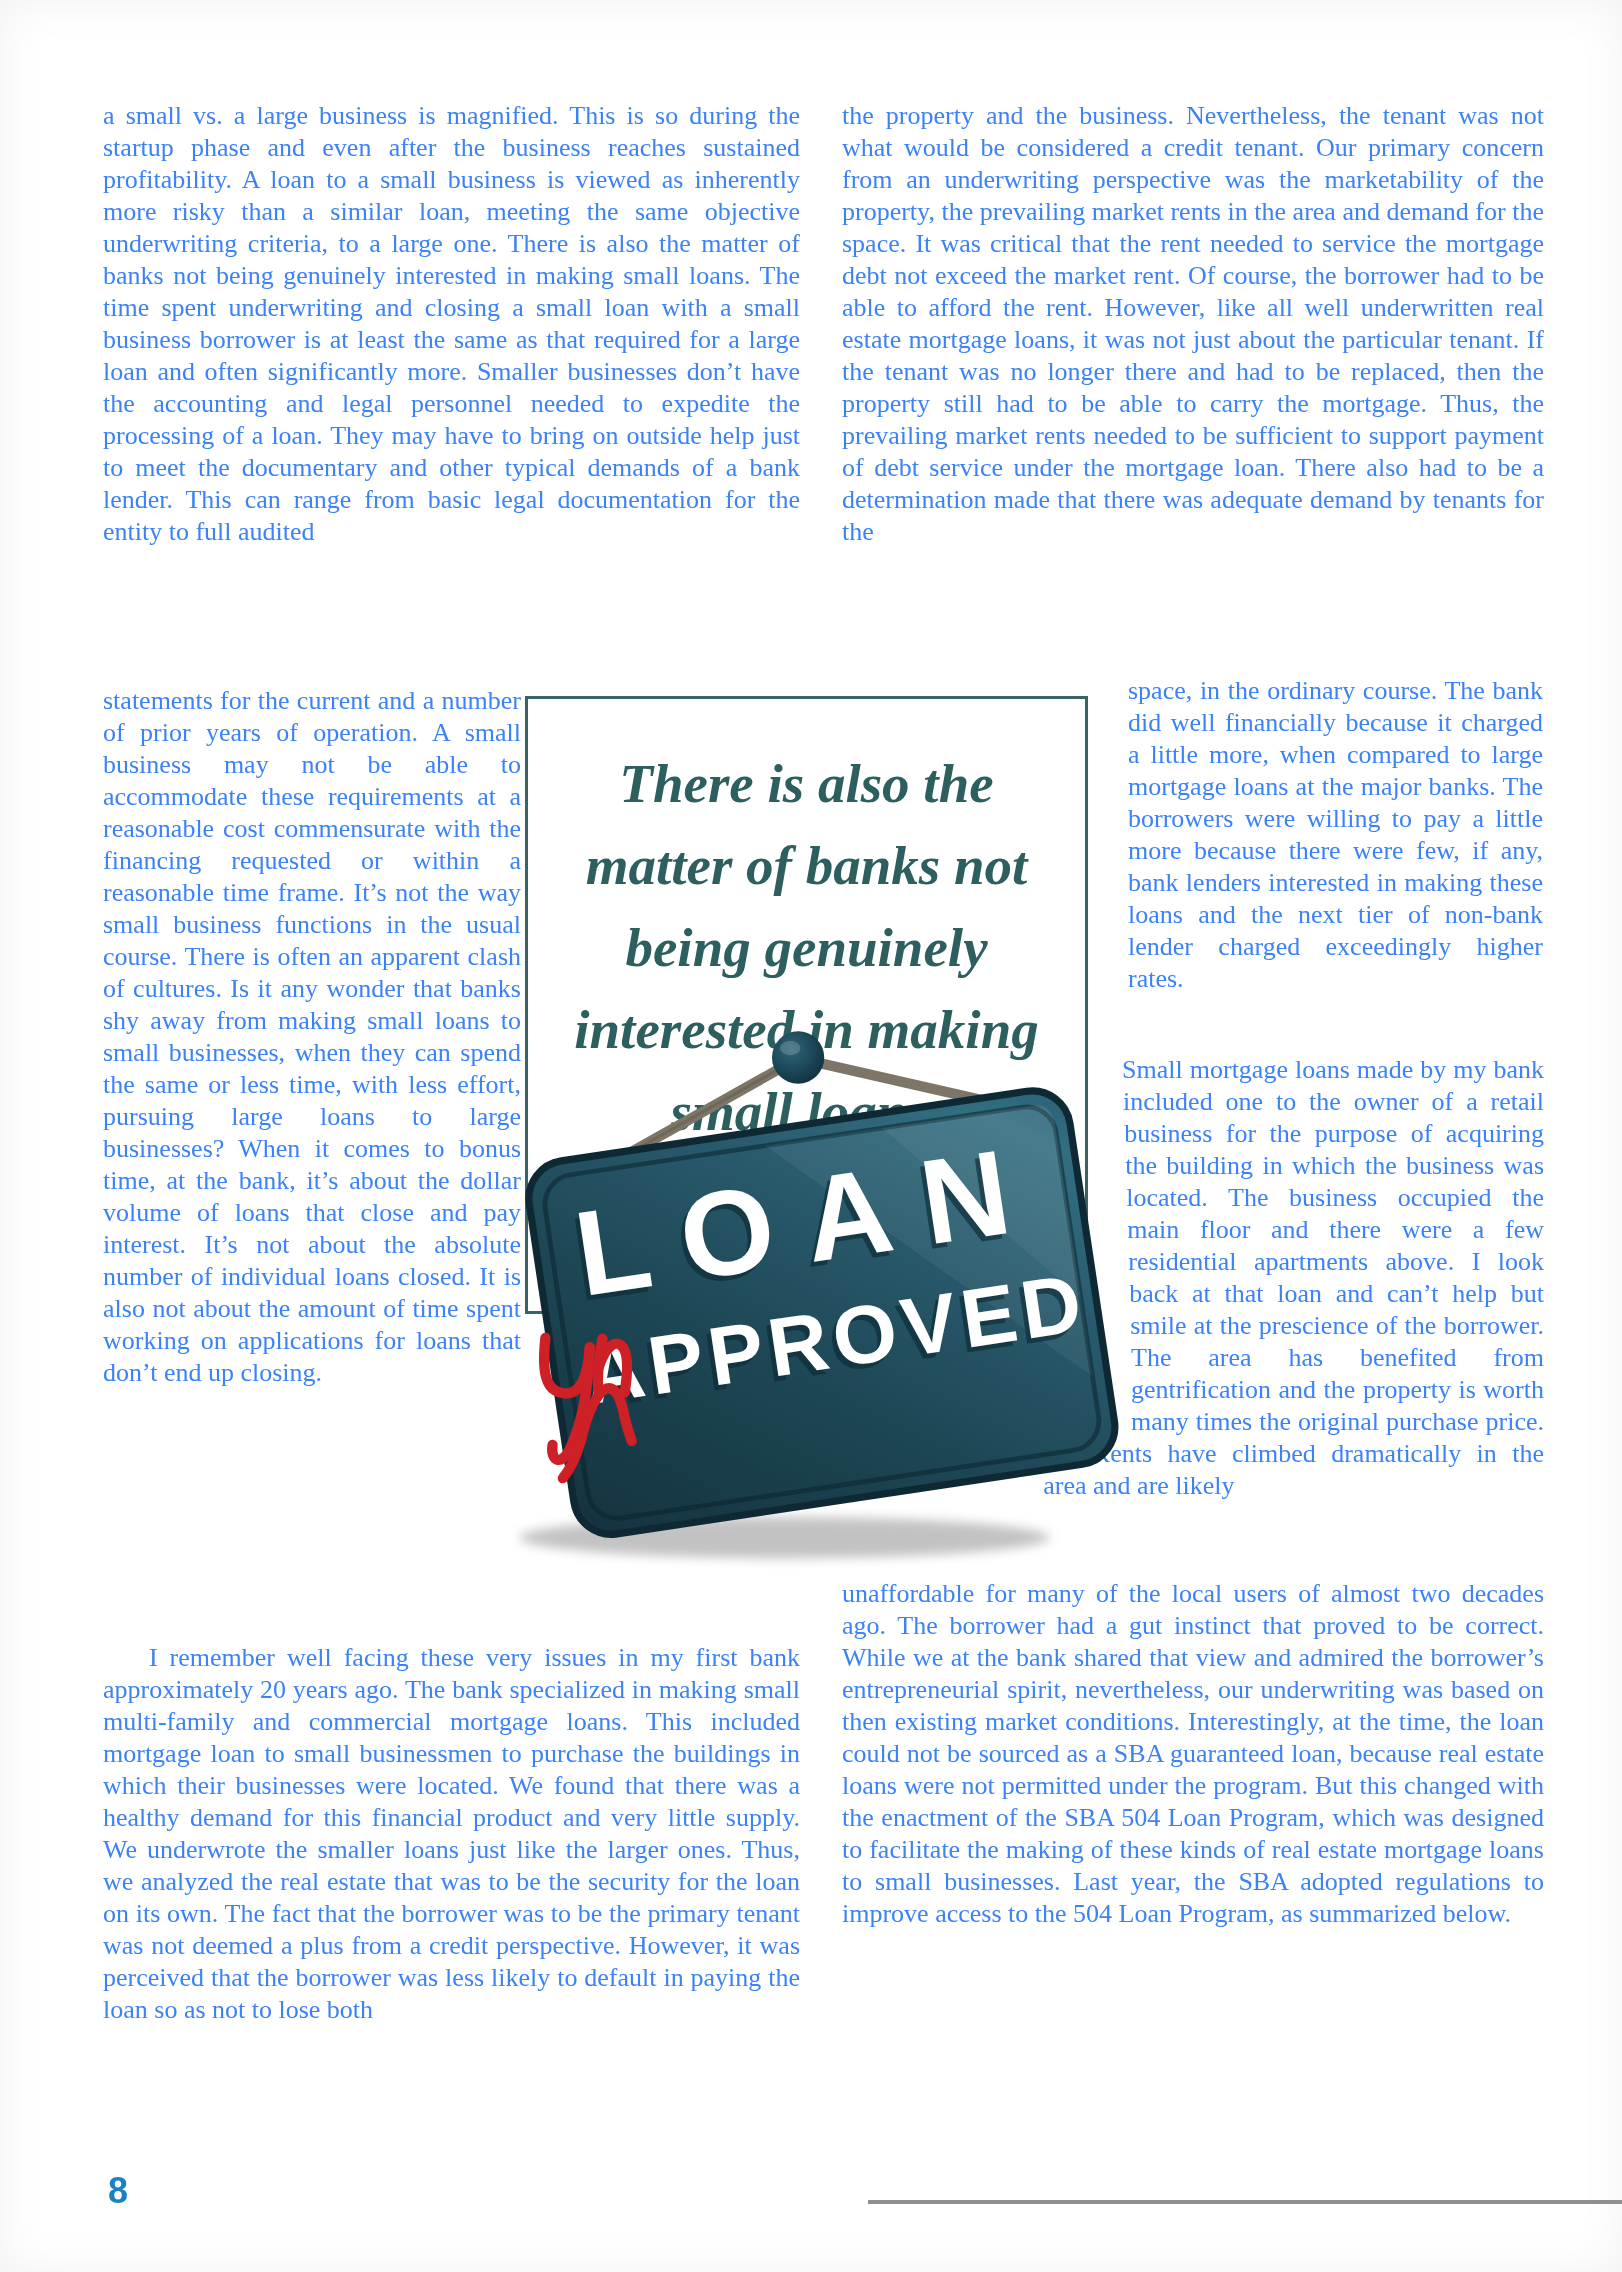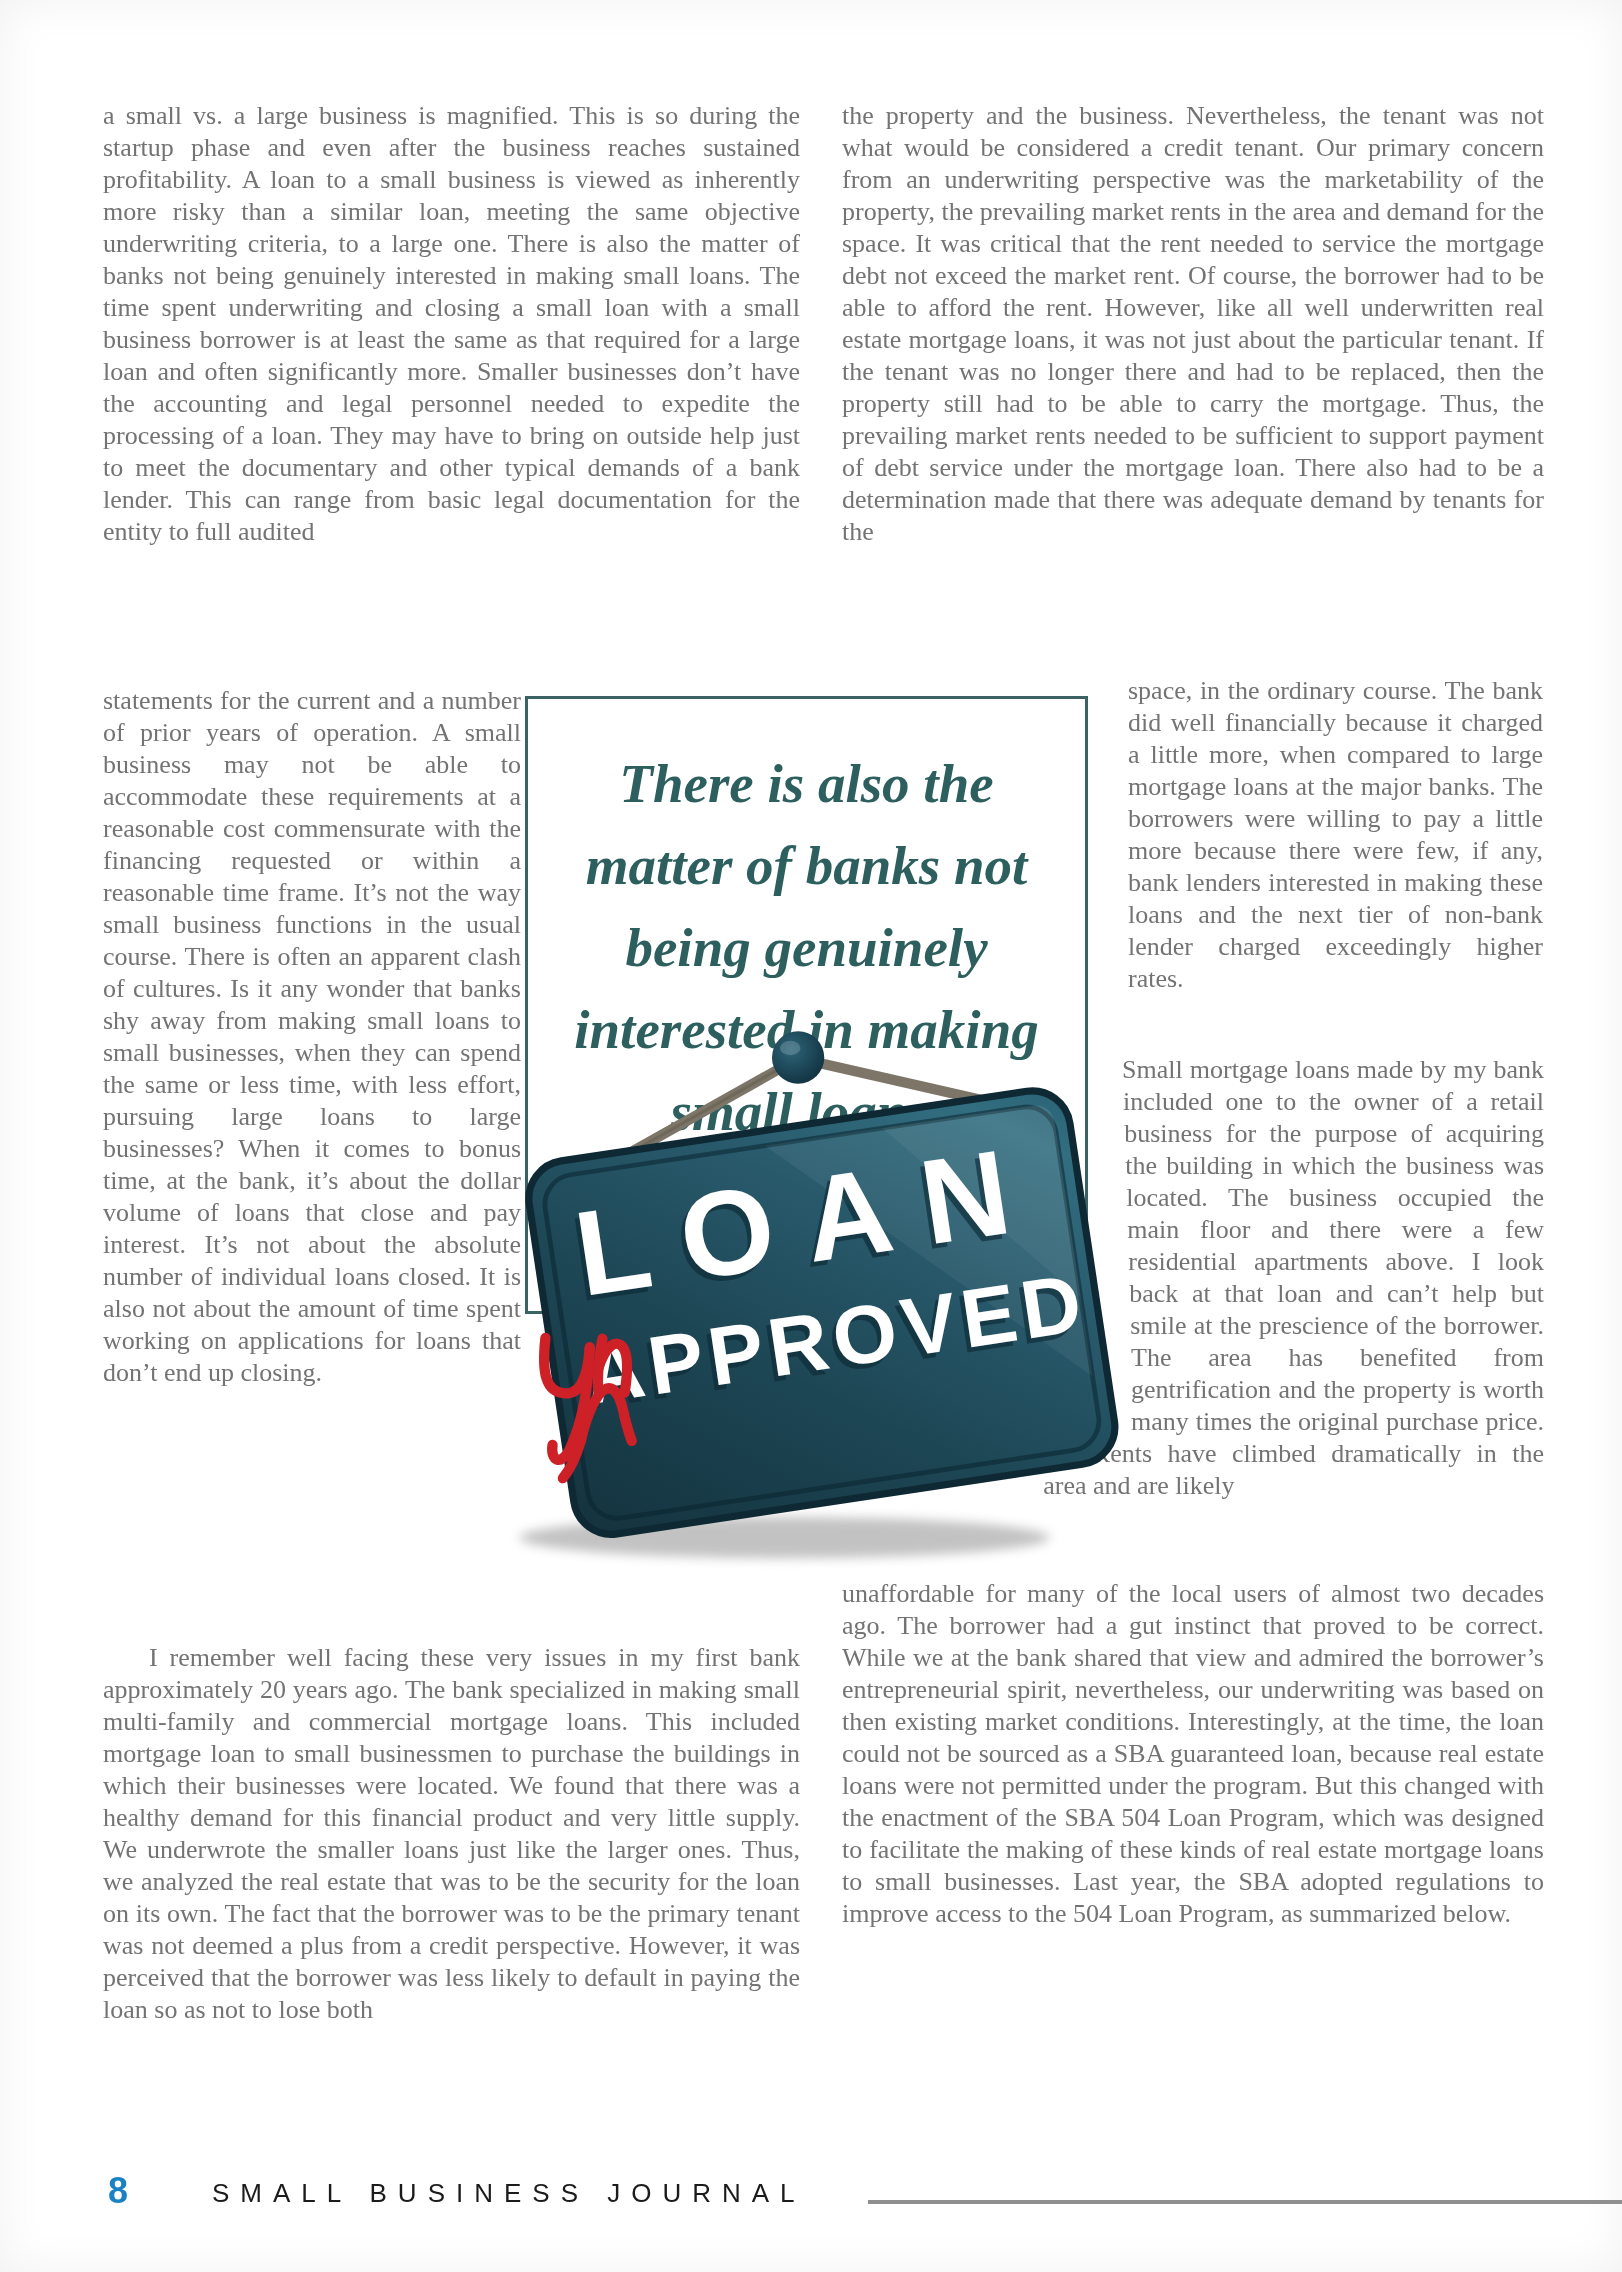--- a/index.html
+++ b/index.html
@@ -11,21 +11,21 @@
     overflow:hidden;
     font-family:"Liberation Serif","DejaVu Serif",serif;
     color:#161616;
     box-shadow:inset 0 0 48px rgba(0,0,0,0.06);
   }
   .body-text{
     position:absolute;
     font-size:26px;
     line-height:32px;
     text-align:justify;
-    color:#737373;
+    color:#3b82f6;
   }
   .indent{text-indent:46px;}
   
   .quote-box{
     position:absolute;
     left:525px;top:696px;
     width:563px;height:618px;
     border:3.2px solid #3b6363;
     box-sizing:border-box;
     background:#ffffff;
@@ -157,17 +157,16 @@
 
       <path d="M 200 449 C 195 477, 193 499, 195 516"></path>
       <path d="M 195 486 C 204 457, 218 449, 226 460 C 233 470, 232 492, 228 517"></path>
 
       <path d="M 173 577 C 180 545, 193 516, 205 512 C 215 509, 223 521, 228 548 C 231 560, 234 570, 237 578"></path>
       <path d="M 173 577 C 167 598, 160 613, 150 625"></path>
     </g>
   </svg>
 
   <div class="footer-pagenum">8</div>
-  <div class="footer-title">SMALL BUSINESS JOURNAL</div>
   <div class="footer-rule"></div>
 
 </div>
 
 
 </body></html>

